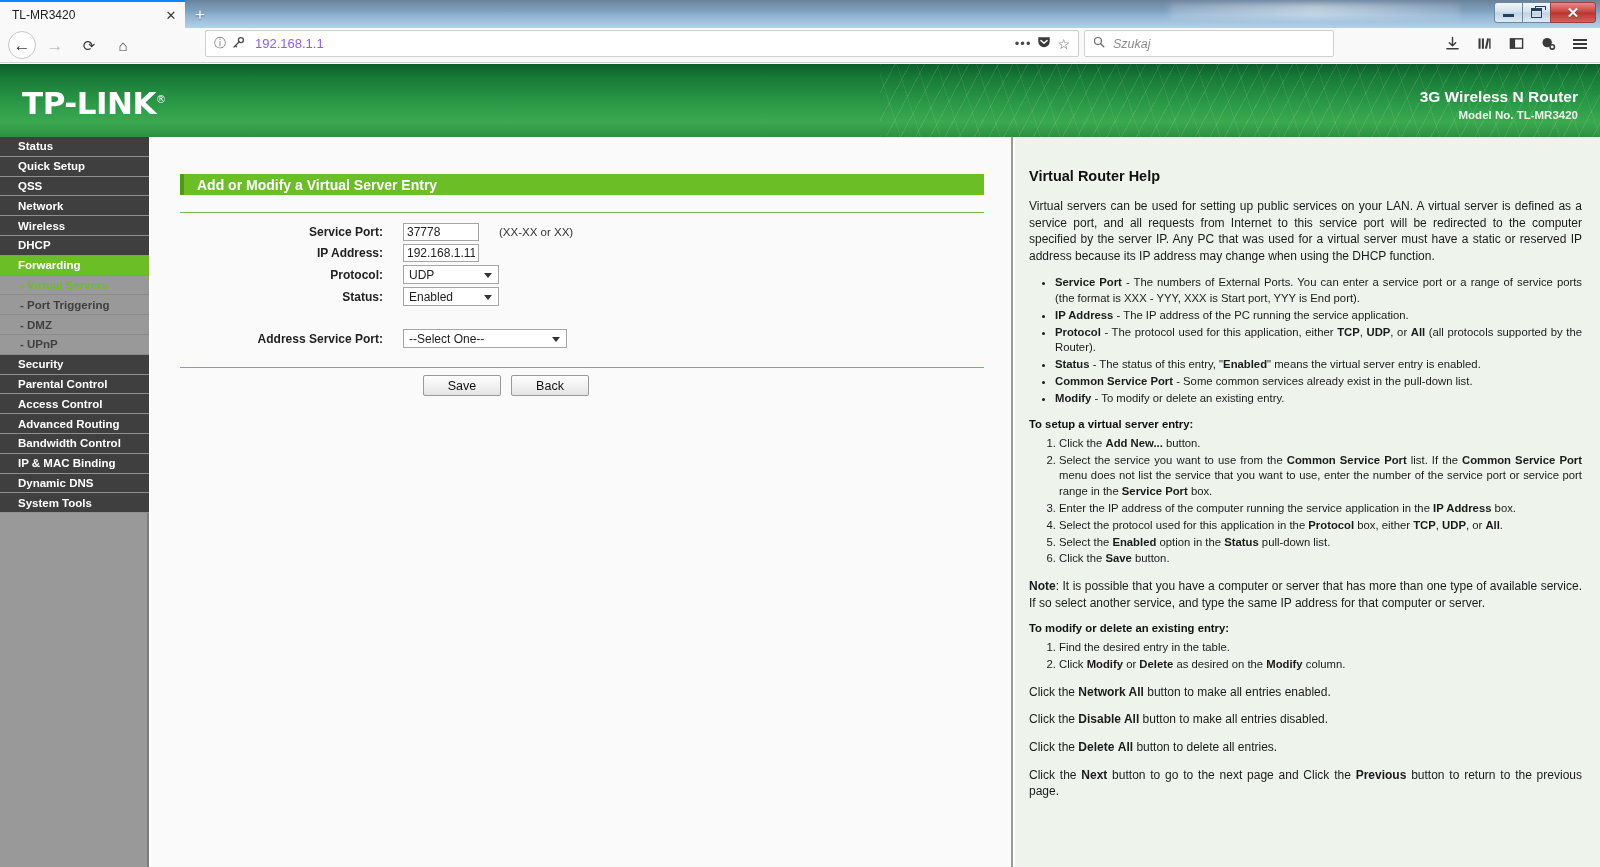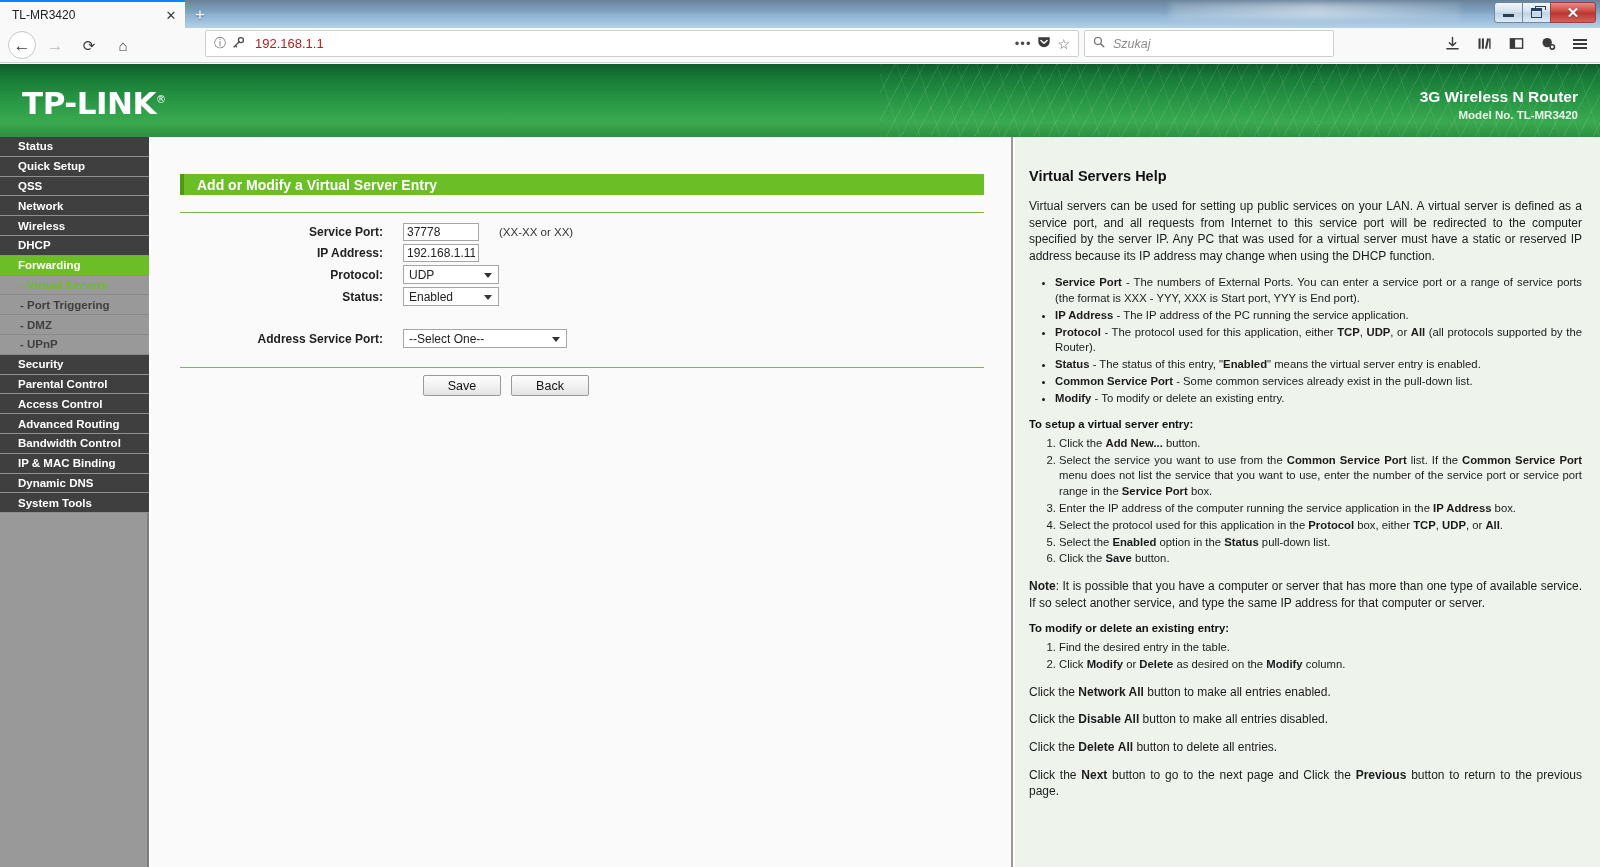--- a/index.html
+++ b/index.html
@@ -105,21 +105,21 @@
   .nav-home { font-size: 15px; line-height: 1; }
 
   .urlbar {
     position: absolute; left: 205px; top: 30px;
     width: 874px; height: 27px;
     background: #fff; border: 1px solid #cfcfd0; border-radius: 2px;
     display: flex; align-items: center;
   }
   .url-ident { font-size: 12px; color: #6d6d6e; margin-left: 8px; }
   .url-key { margin-left: 6px; color: #4a4a4a; font-size: 12px; }
-  .url-text { flex: 1; margin-left: 10px; font-size: 13px; color: #b91c1c; }
+  .url-text { flex: 1; margin-left: 10px; font-size: 13px; color: #8b5cf6; }
   .url-dots { color: #4a4a4a; font-size: 13px; letter-spacing: 1px; margin-right: 6px; }
   .url-pocket { margin-right: 6px; color: #3a3a3a; }
   .url-star { margin-right: 8px; color: #5a5a5a; font-size: 14px; }
 
   .searchbar {
     position: absolute; left: 1084px; top: 30px;
     width: 250px; height: 27px;
     background: #fff; border: 1px solid #cfcfd0; border-radius: 2px;
     display: flex; align-items: center;
   }
@@ -516,21 +516,21 @@
 
     <div class="rule-bottom"></div>
 
     <div style="position:absolute; left:272px; top:238px; display:flex; gap:10px;">
       <div class="btn">Save</div>
       <div class="btn">Back</div>
     </div>
   </div>
 
   <div class="help">
-    <h2>Virtual Servers Help</h2>
+    <h2>Virtual Router Help</h2>
     <p>Virtual servers can be used for setting up public services on your LAN. A virtual server is defined as a service port, and all requests from Internet to this service port will be redirected to the computer specified by the server IP. Any PC that was used for a virtual server must have a static or reserved IP address because its IP address may change when using the DHCP function.</p>
 
     <ul>
       <li><b>Service Port</b><span> - The numbers of External Ports. You can enter a service port or a range of service ports (the format is XXX - YYY, XXX is Start port, YYY is End port).</span></li>
       <li><b>IP Address</b><span> - The IP address of the PC running the service application.</span></li>
       <li><b>Protocol</b><span> - The protocol used for this application, either <b>TCP</b>, <b>UDP</b>, or <b>All</b> (all protocols supported by the Router).</span></li>
       <li><b>Status</b><span> - The status of this entry, "<b>Enabled</b>" means the virtual server entry is enabled.</span></li>
       <li><b>Common Service Port</b><span> - Some common services already exist in the pull-down list.</span></li>
       <li><b>Modify</b><span> - To modify or delete an existing entry.</span></li>
     </ul>

